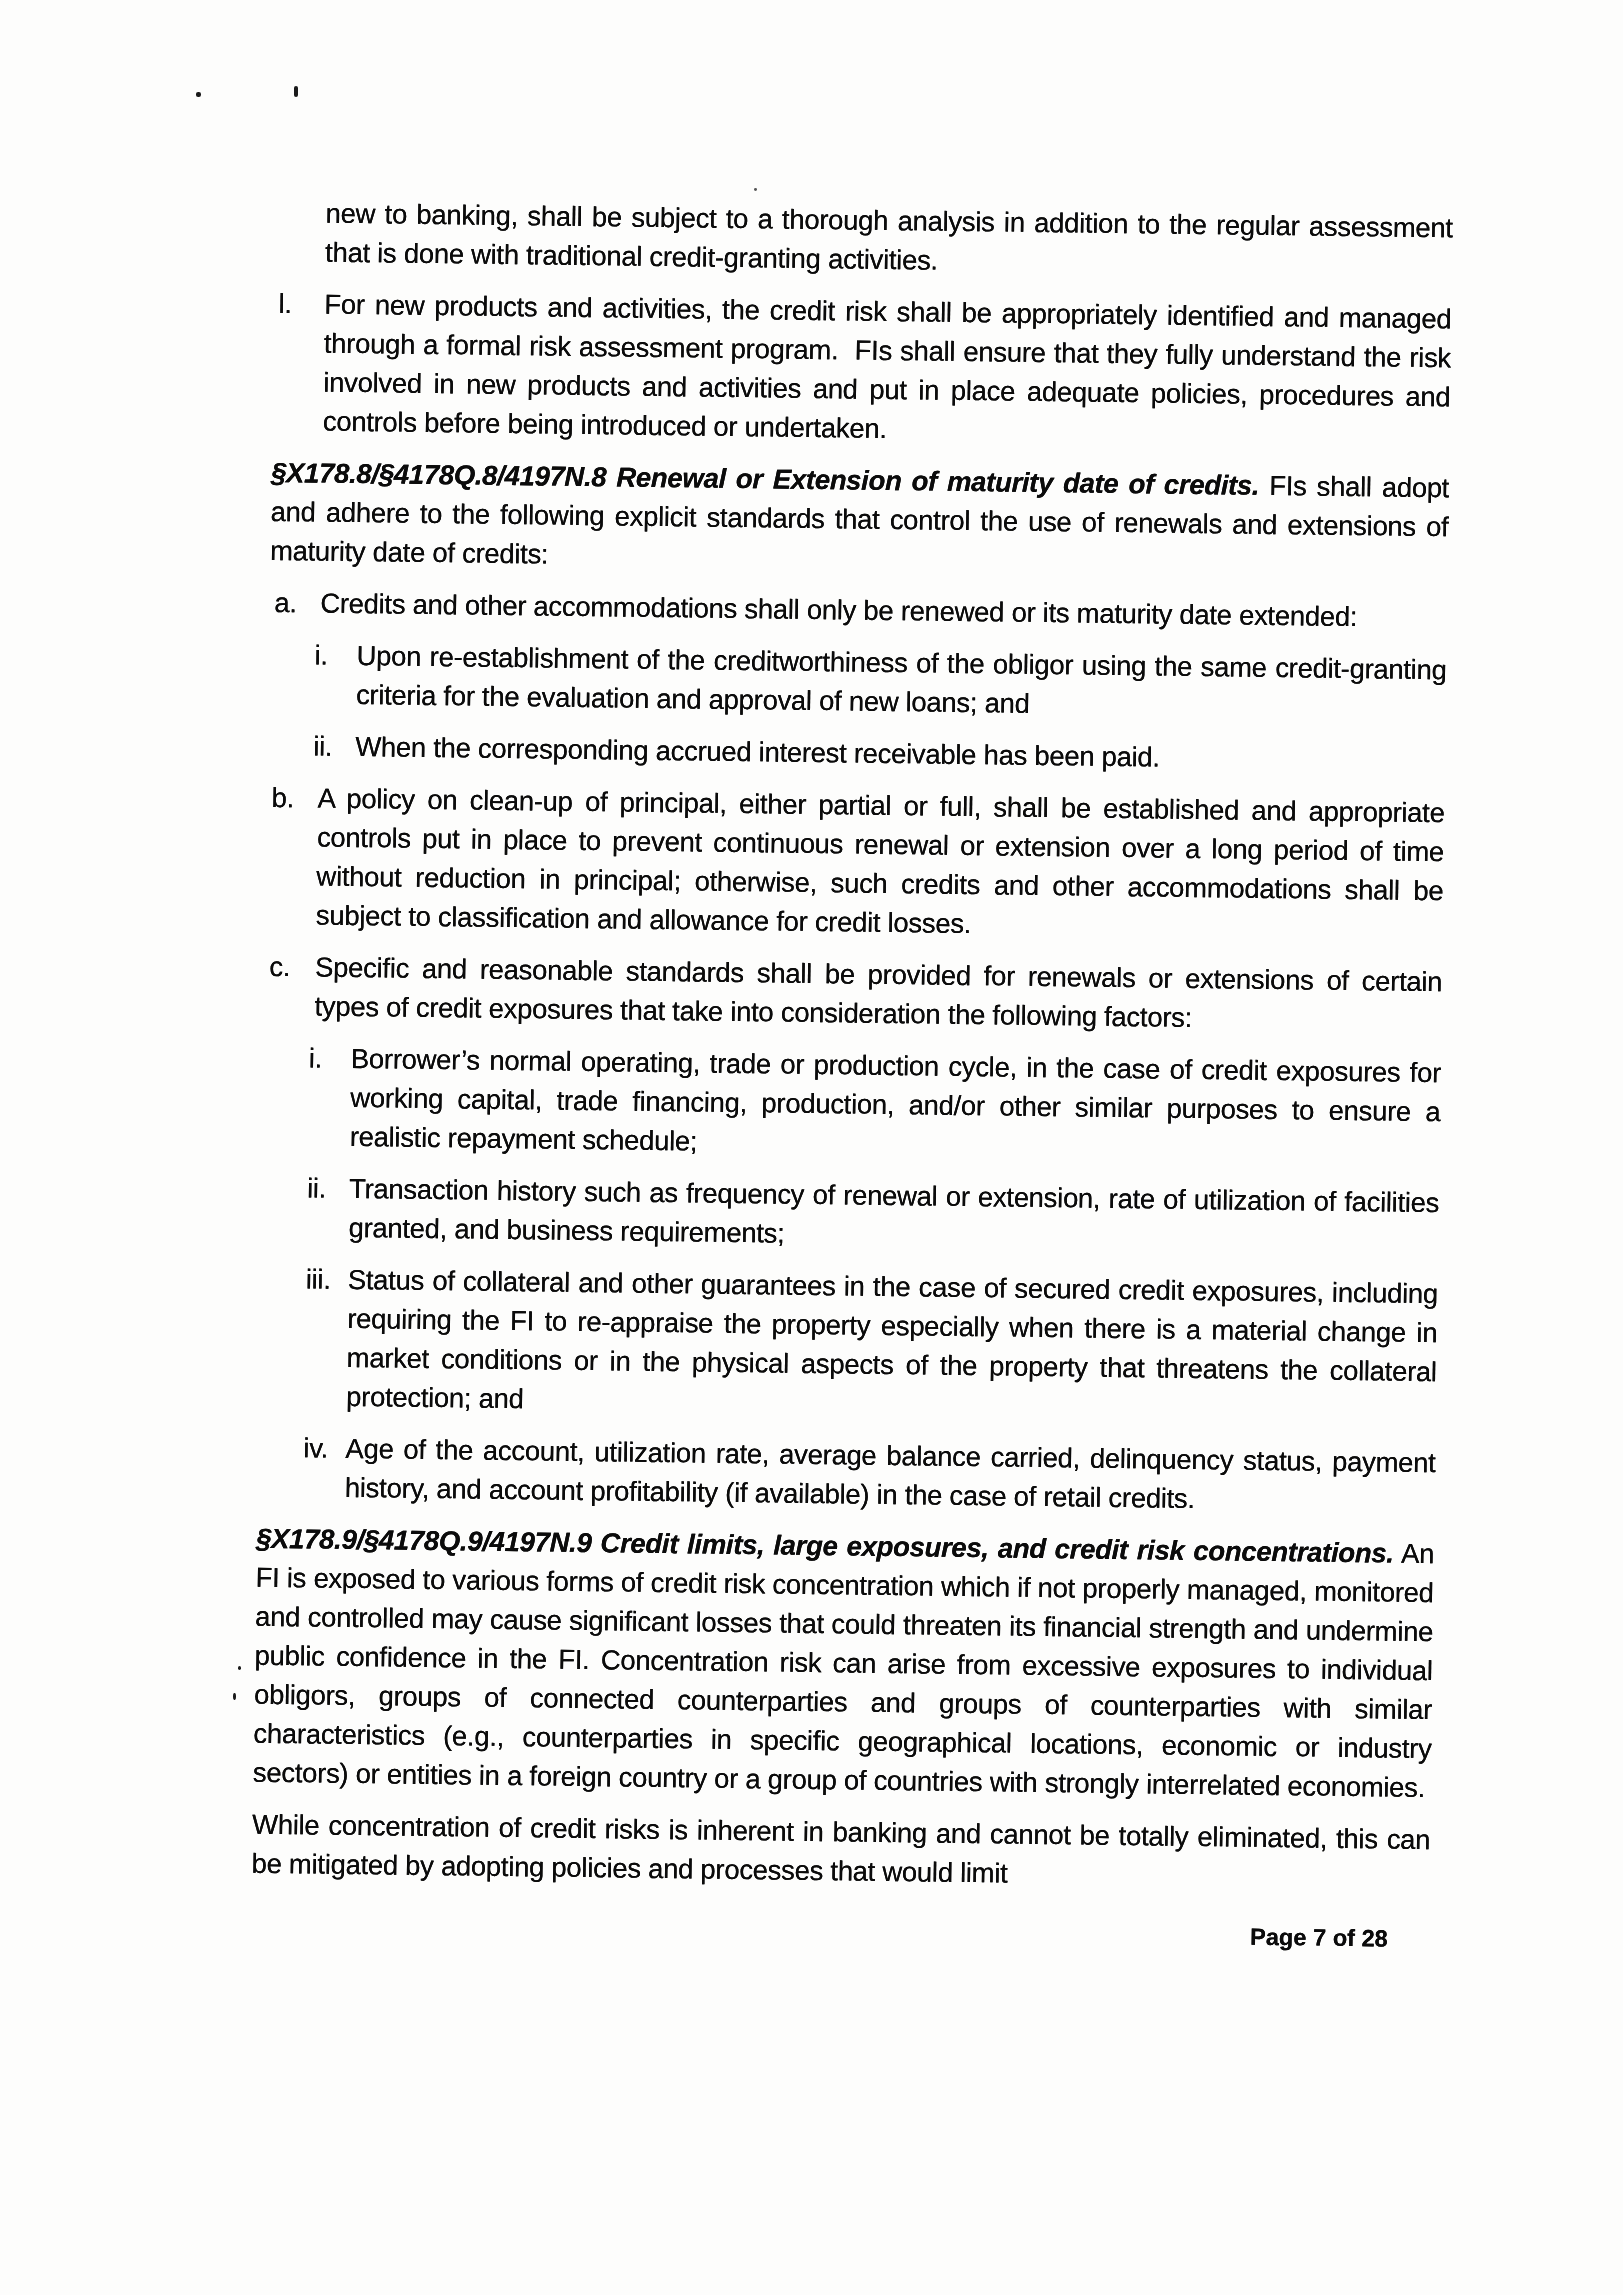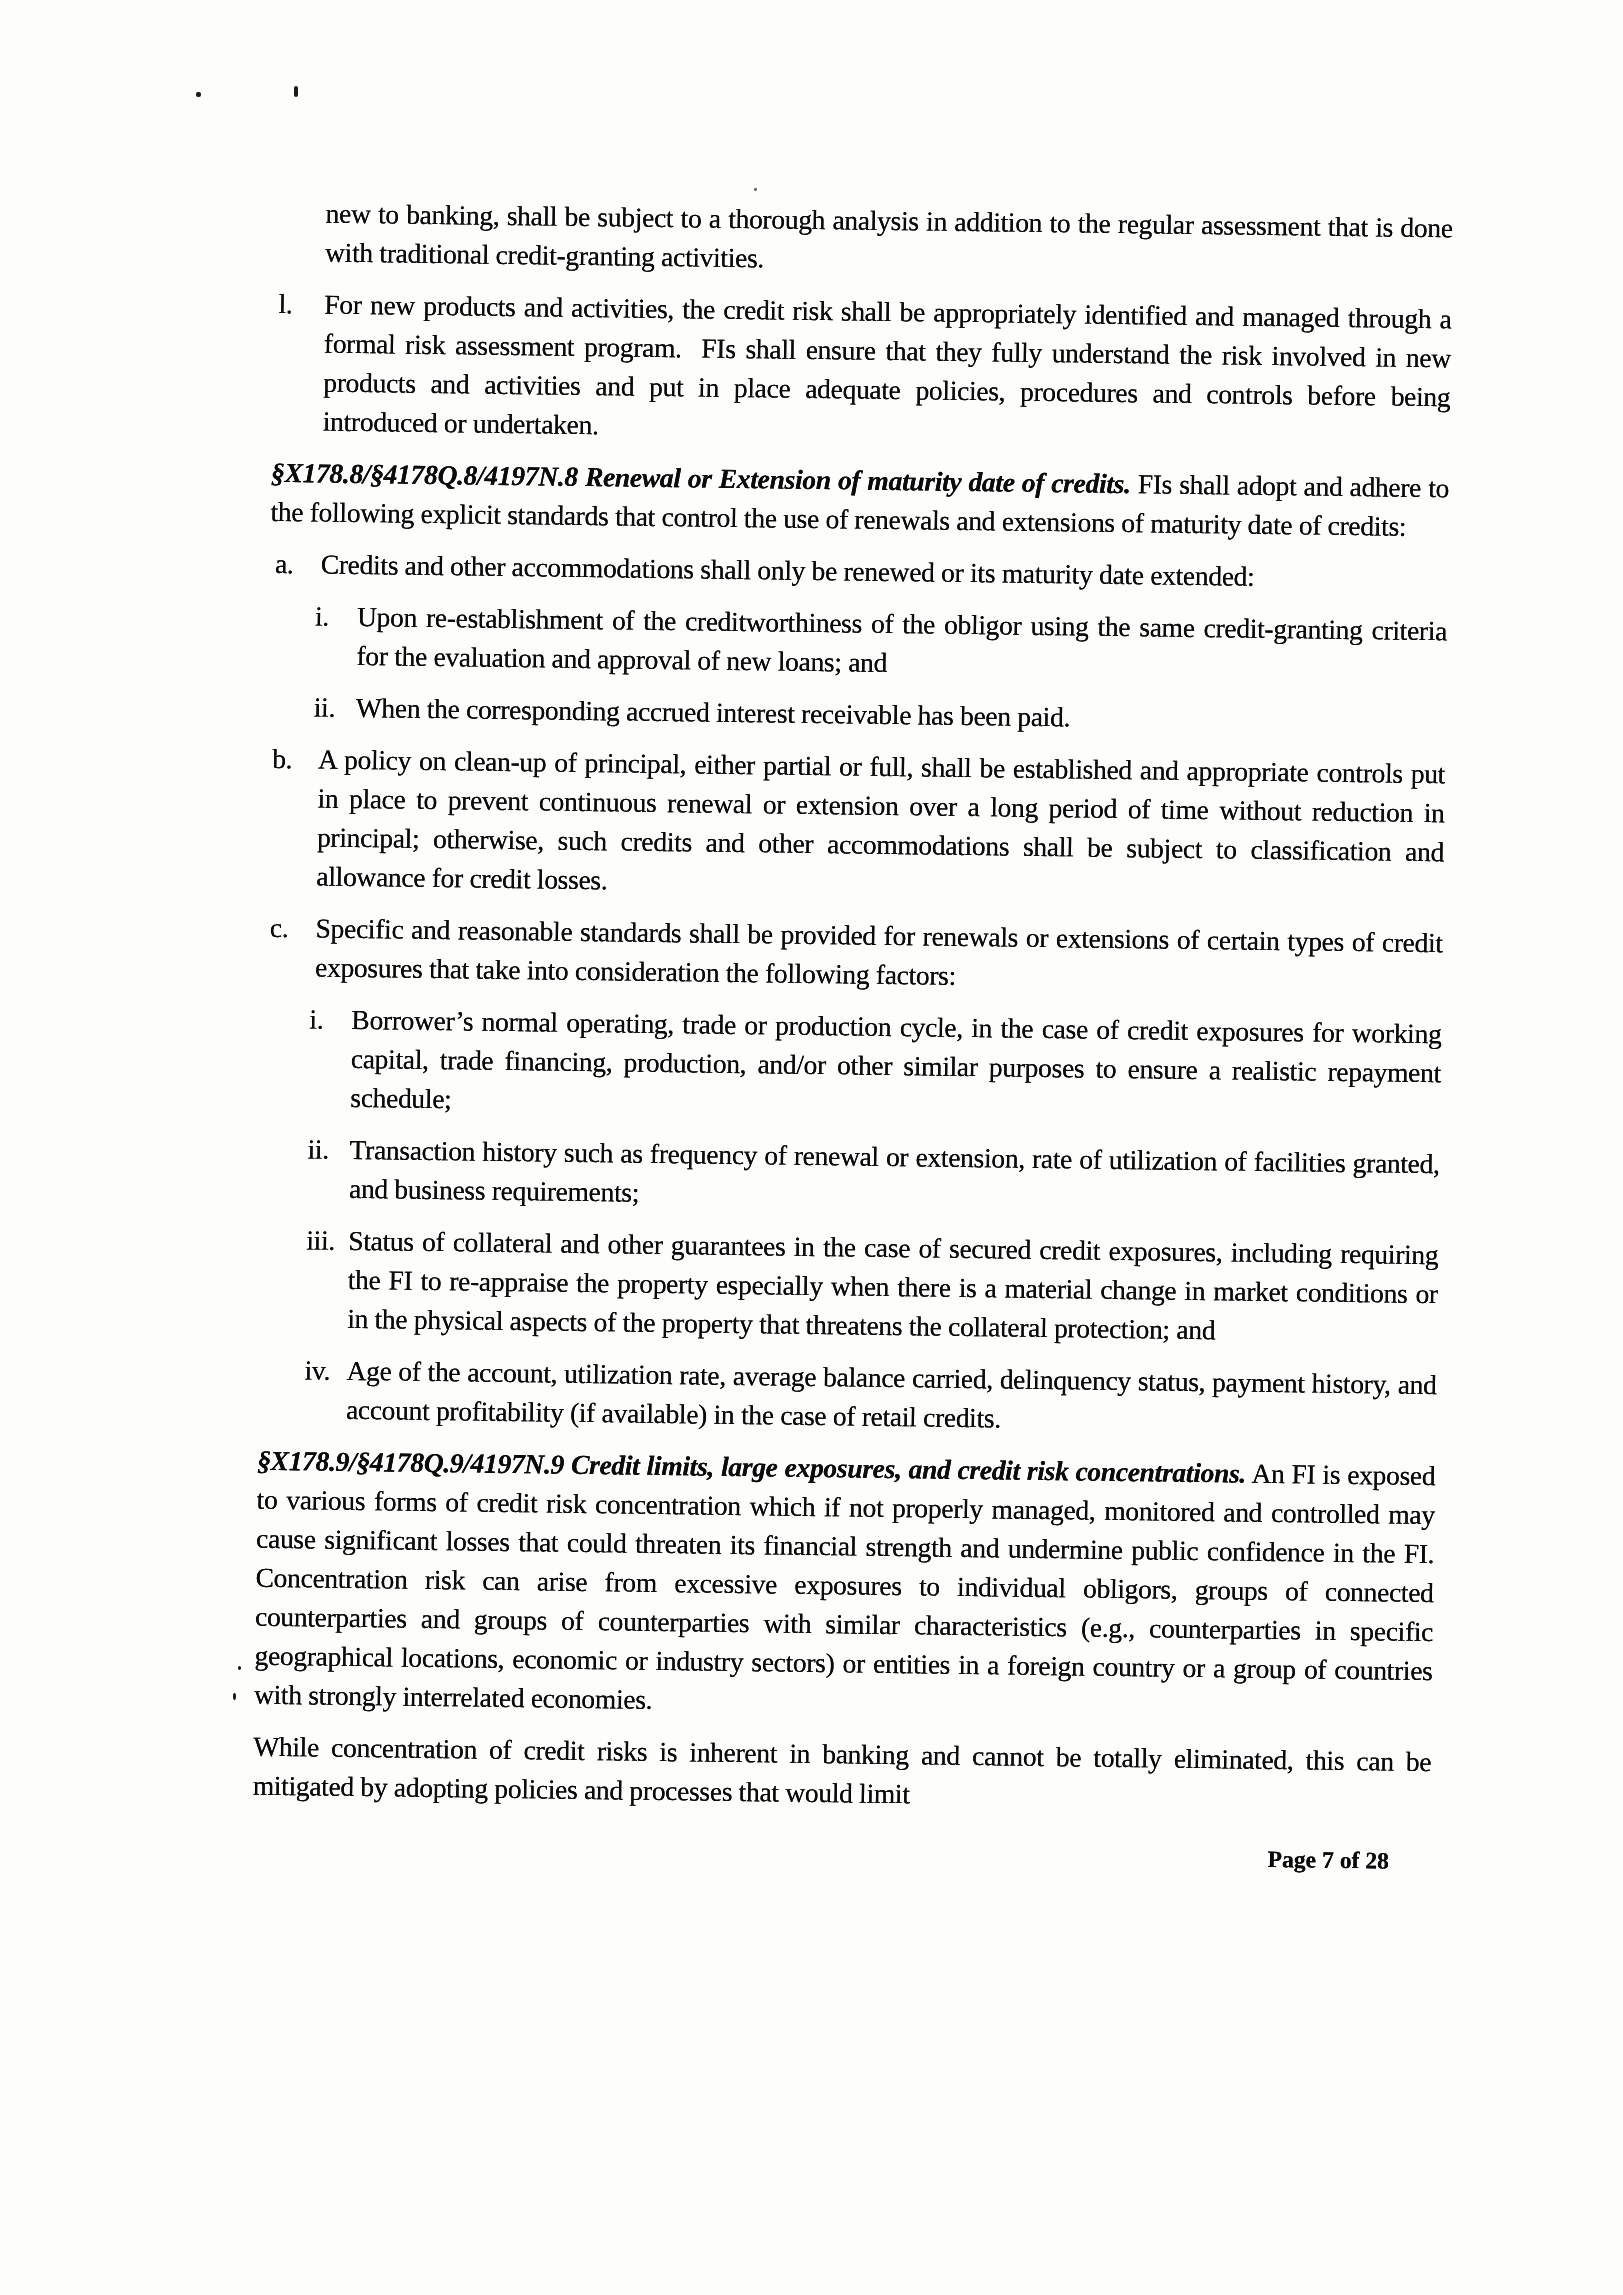--- a/index.html
+++ b/index.html
@@ -3,21 +3,21 @@
 <meta charset="utf-8">
 <style>
   html, body { margin: 0; padding: 0; background: #ffffff; }
 
   .page {
     position: relative;
     width: 1623px;
     height: 2295px;
     background: #fdfdfc;
     overflow: hidden;
-    font-family: Liberation Serif, serif;
+    font-family: Liberation Sans, sans-serif;
     color: #0b0b0b;
   }
 
   
   .content {
     position: absolute;
     left: 275px;
     top: 193px;
     width: 1178px;
     font-size: 27.5px;

